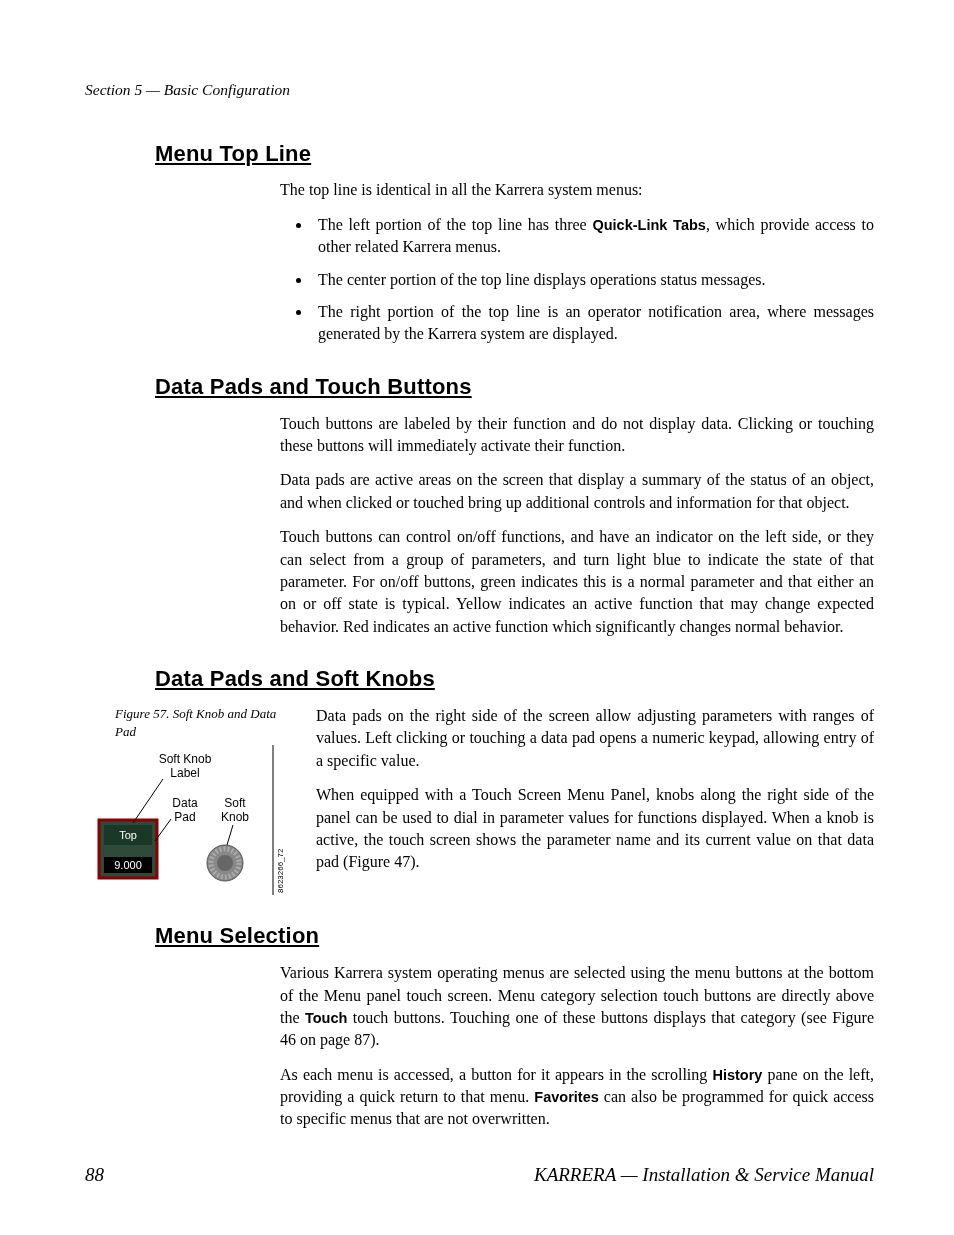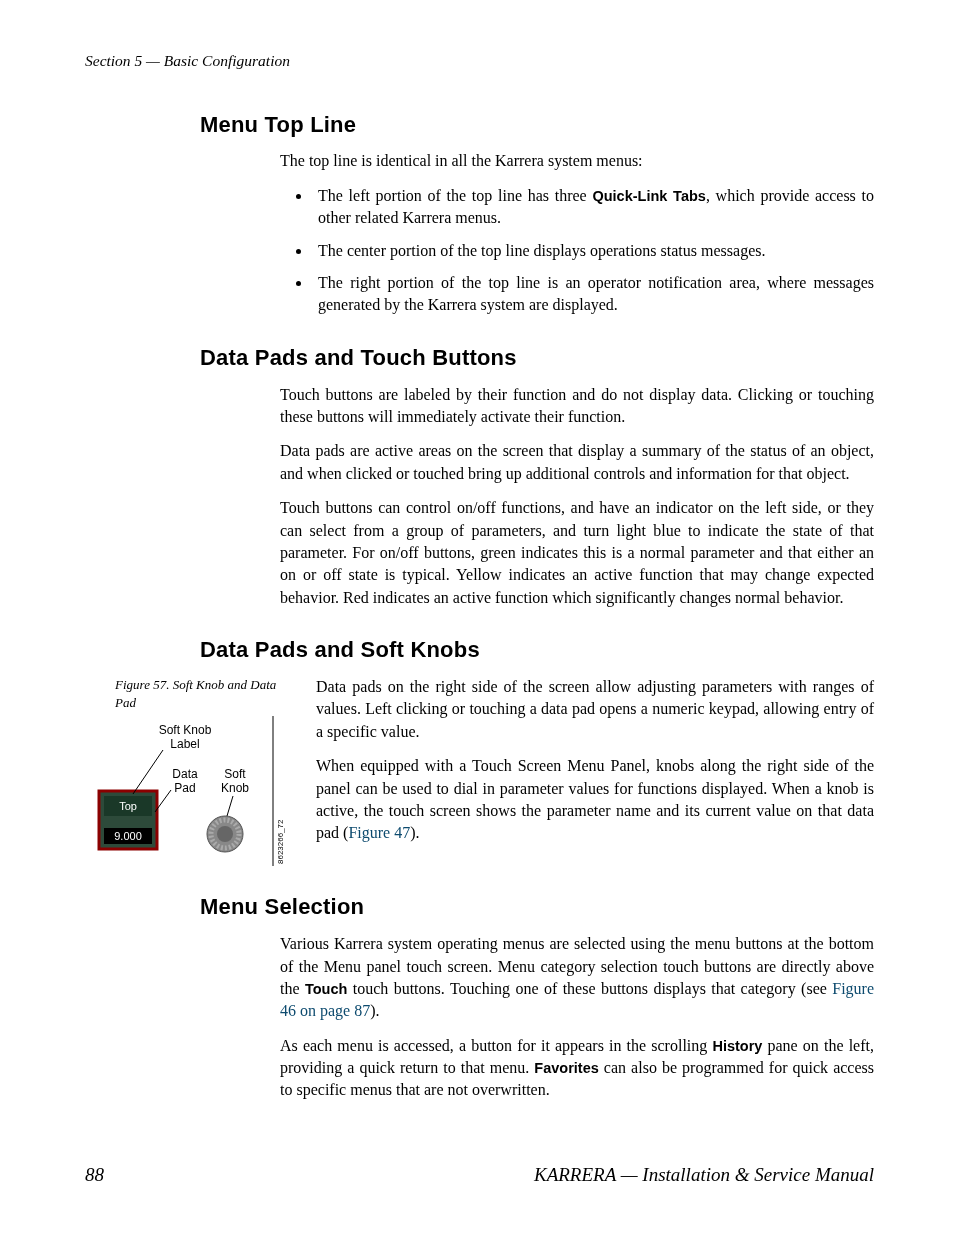--- a/index.html
+++ b/index.html
@@ -6,32 +6,33 @@
     font-family: Georgia, 'Times New Roman', serif;
     font-size: 16px;
     line-height: 1.4;
     color: #000;
     background: #fff;
     margin: 0;
     padding: 0;
     width: 954px;
   }
   .page {
-    padding: 50px 80px 40px 85px;
+    padding: 79px 80px 40px 85px;
     box-sizing: border-box;
     height: 1235px;
     position: relative;
   }
   .header {
     font-style: italic;
     font-size: 15.5px;
     margin-bottom: 38px;
   }
   .content-block {
-    margin-left: 115px;
+    margin-left: 70px;
+    text-decoration: underline;
   }
   .content-block-indent {
     margin-left: 195px;
   }
   h2 {
     font-family: 'Arial Narrow', Arial, sans-serif;
     font-stretch: condensed;
     font-weight: bold;
     font-size: 22px;
     margin: 0 0 10px 0;
@@ -57,21 +58,21 @@
   }
   .section-gap {
     margin-top: 26px;
   }
   .fig-caption {
     font-style: italic;
     font-size: 13px;
     margin-bottom: 4px;
   }
   .link {
-    color: #0c4a6e;
+    color: #000000;
   }
   .float-layout {
     display: flex;
     align-items: flex-start;
     gap: 26px;
   }
   .float-fig {
     flex-shrink: 0;
     width: 205px;
   }

